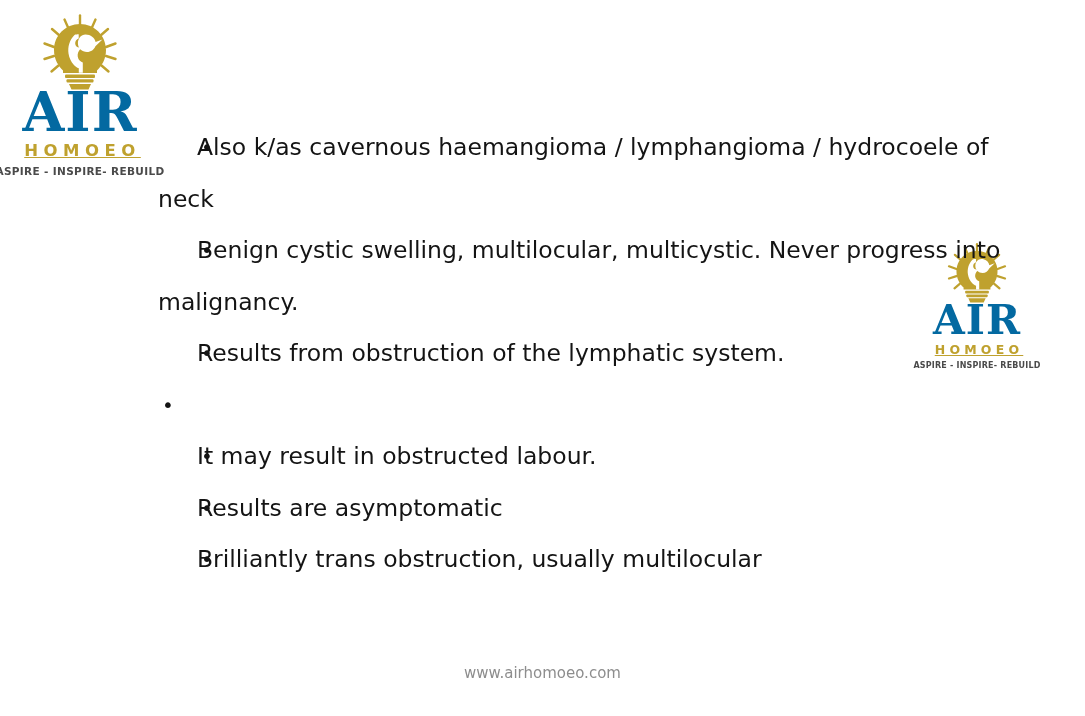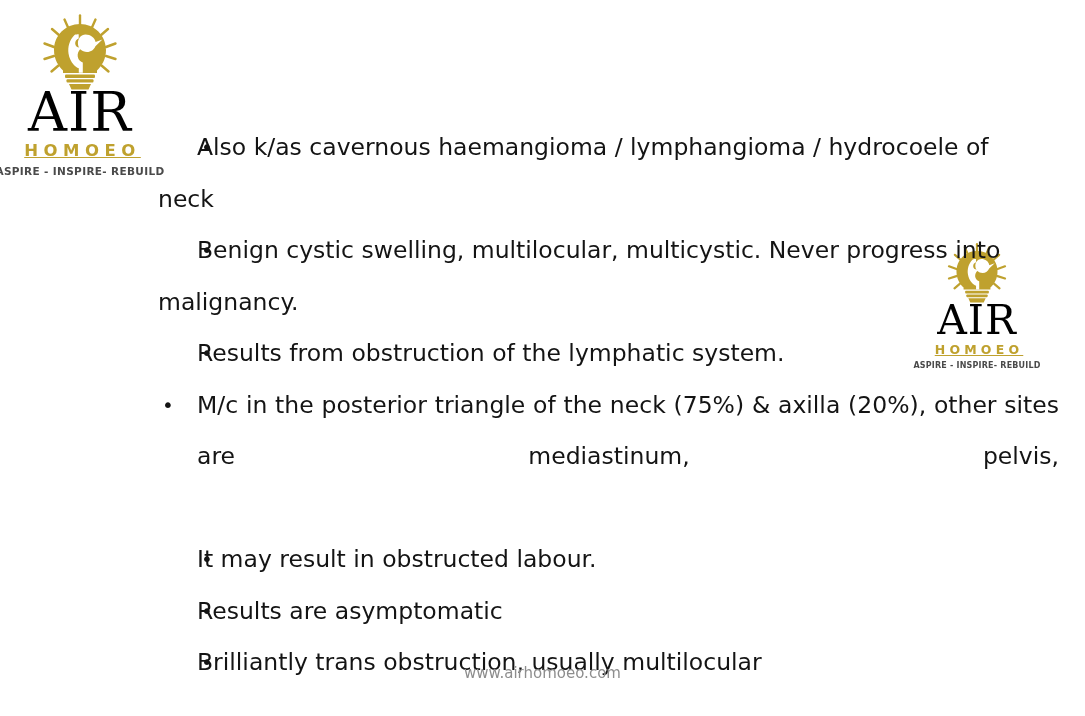--- a/index.html
+++ b/index.html
@@ -24,24 +24,24 @@
     display: flex;
     flex-direction: column;
     align-items: center;
     user-select: none;
   }
   .logo-bulb {
     display: block;
   }
   .logo-air {
     font-family: "DejaVu Serif", serif;
-    font-weight: 400;
+    font-weight: 700;
     letter-spacing: 0.005em;
     line-height: 0.92;
-    color: #000000;
+    color: #0369a1;
   }
   .logo-homoeo {
     font-family: "DejaVu Sans", sans-serif;
     font-weight: 700;
     color: #bfa12e;
     text-decoration: underline;
   }
   .logo-tagline {
     font-family: "DejaVu Sans", sans-serif;
     font-weight: 700;
@@ -180,21 +180,21 @@
 
     <div class="bullet b-flow" id="bullet-2">
       <span class="marker">•</span><span>Benign cystic swelling, multilocular, multicystic. Never progress into malignancy.</span>
     </div>
 
     <div class="bullet b-flow" id="bullet-3">
       <span class="marker">•</span><span>Results from obstruction of the lymphatic system.</span>
     </div>
 
     <div class="bullet b-hang b-justify" id="bullet-4">
-      <span class="marker">•</span><span>M/c in the posterior triangle of the neck (75%) &amp; axilla (20%), other sites are mediastinum, pelvis,</span>
+      <span class="marker">•</span>
     </div>
 
     <div class="bullet b-flow" id="bullet-5">
       <span class="marker">•</span><span>It may result in obstructed labour.</span>
     </div>
 
     <div class="bullet b-flow" id="bullet-6">
       <span class="marker">•</span><span>Results are asymptomatic</span>
     </div>
 

